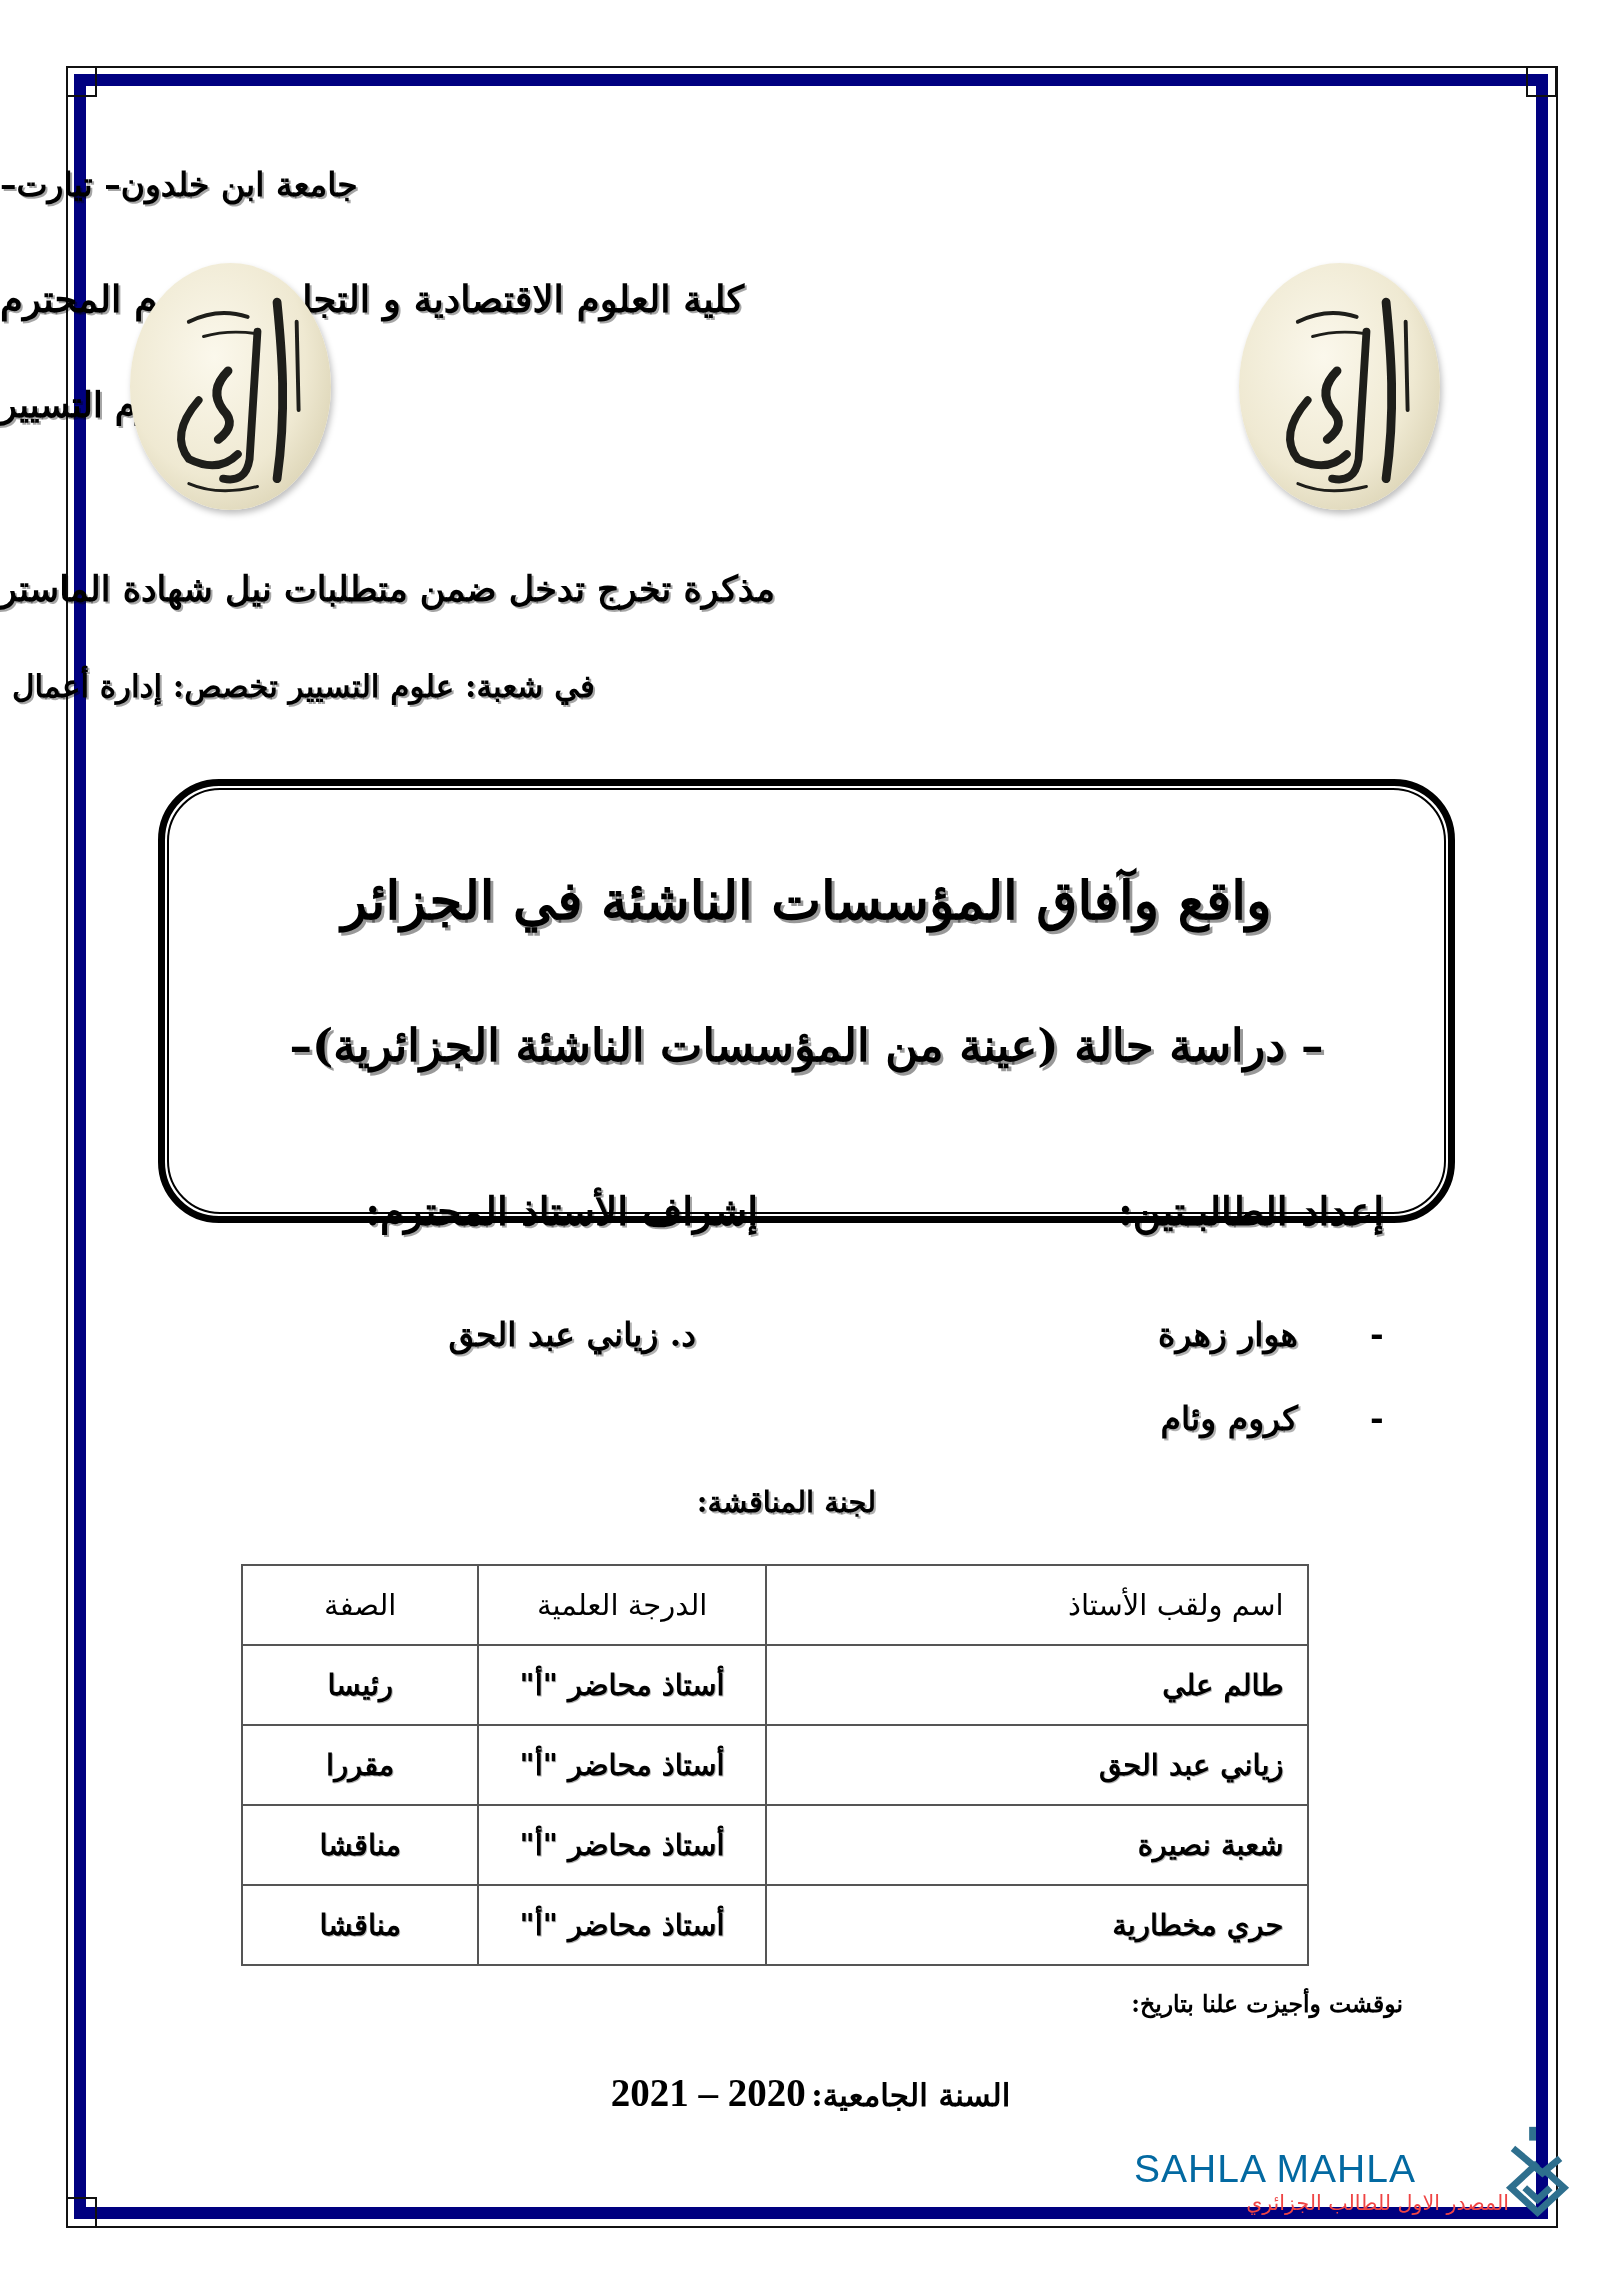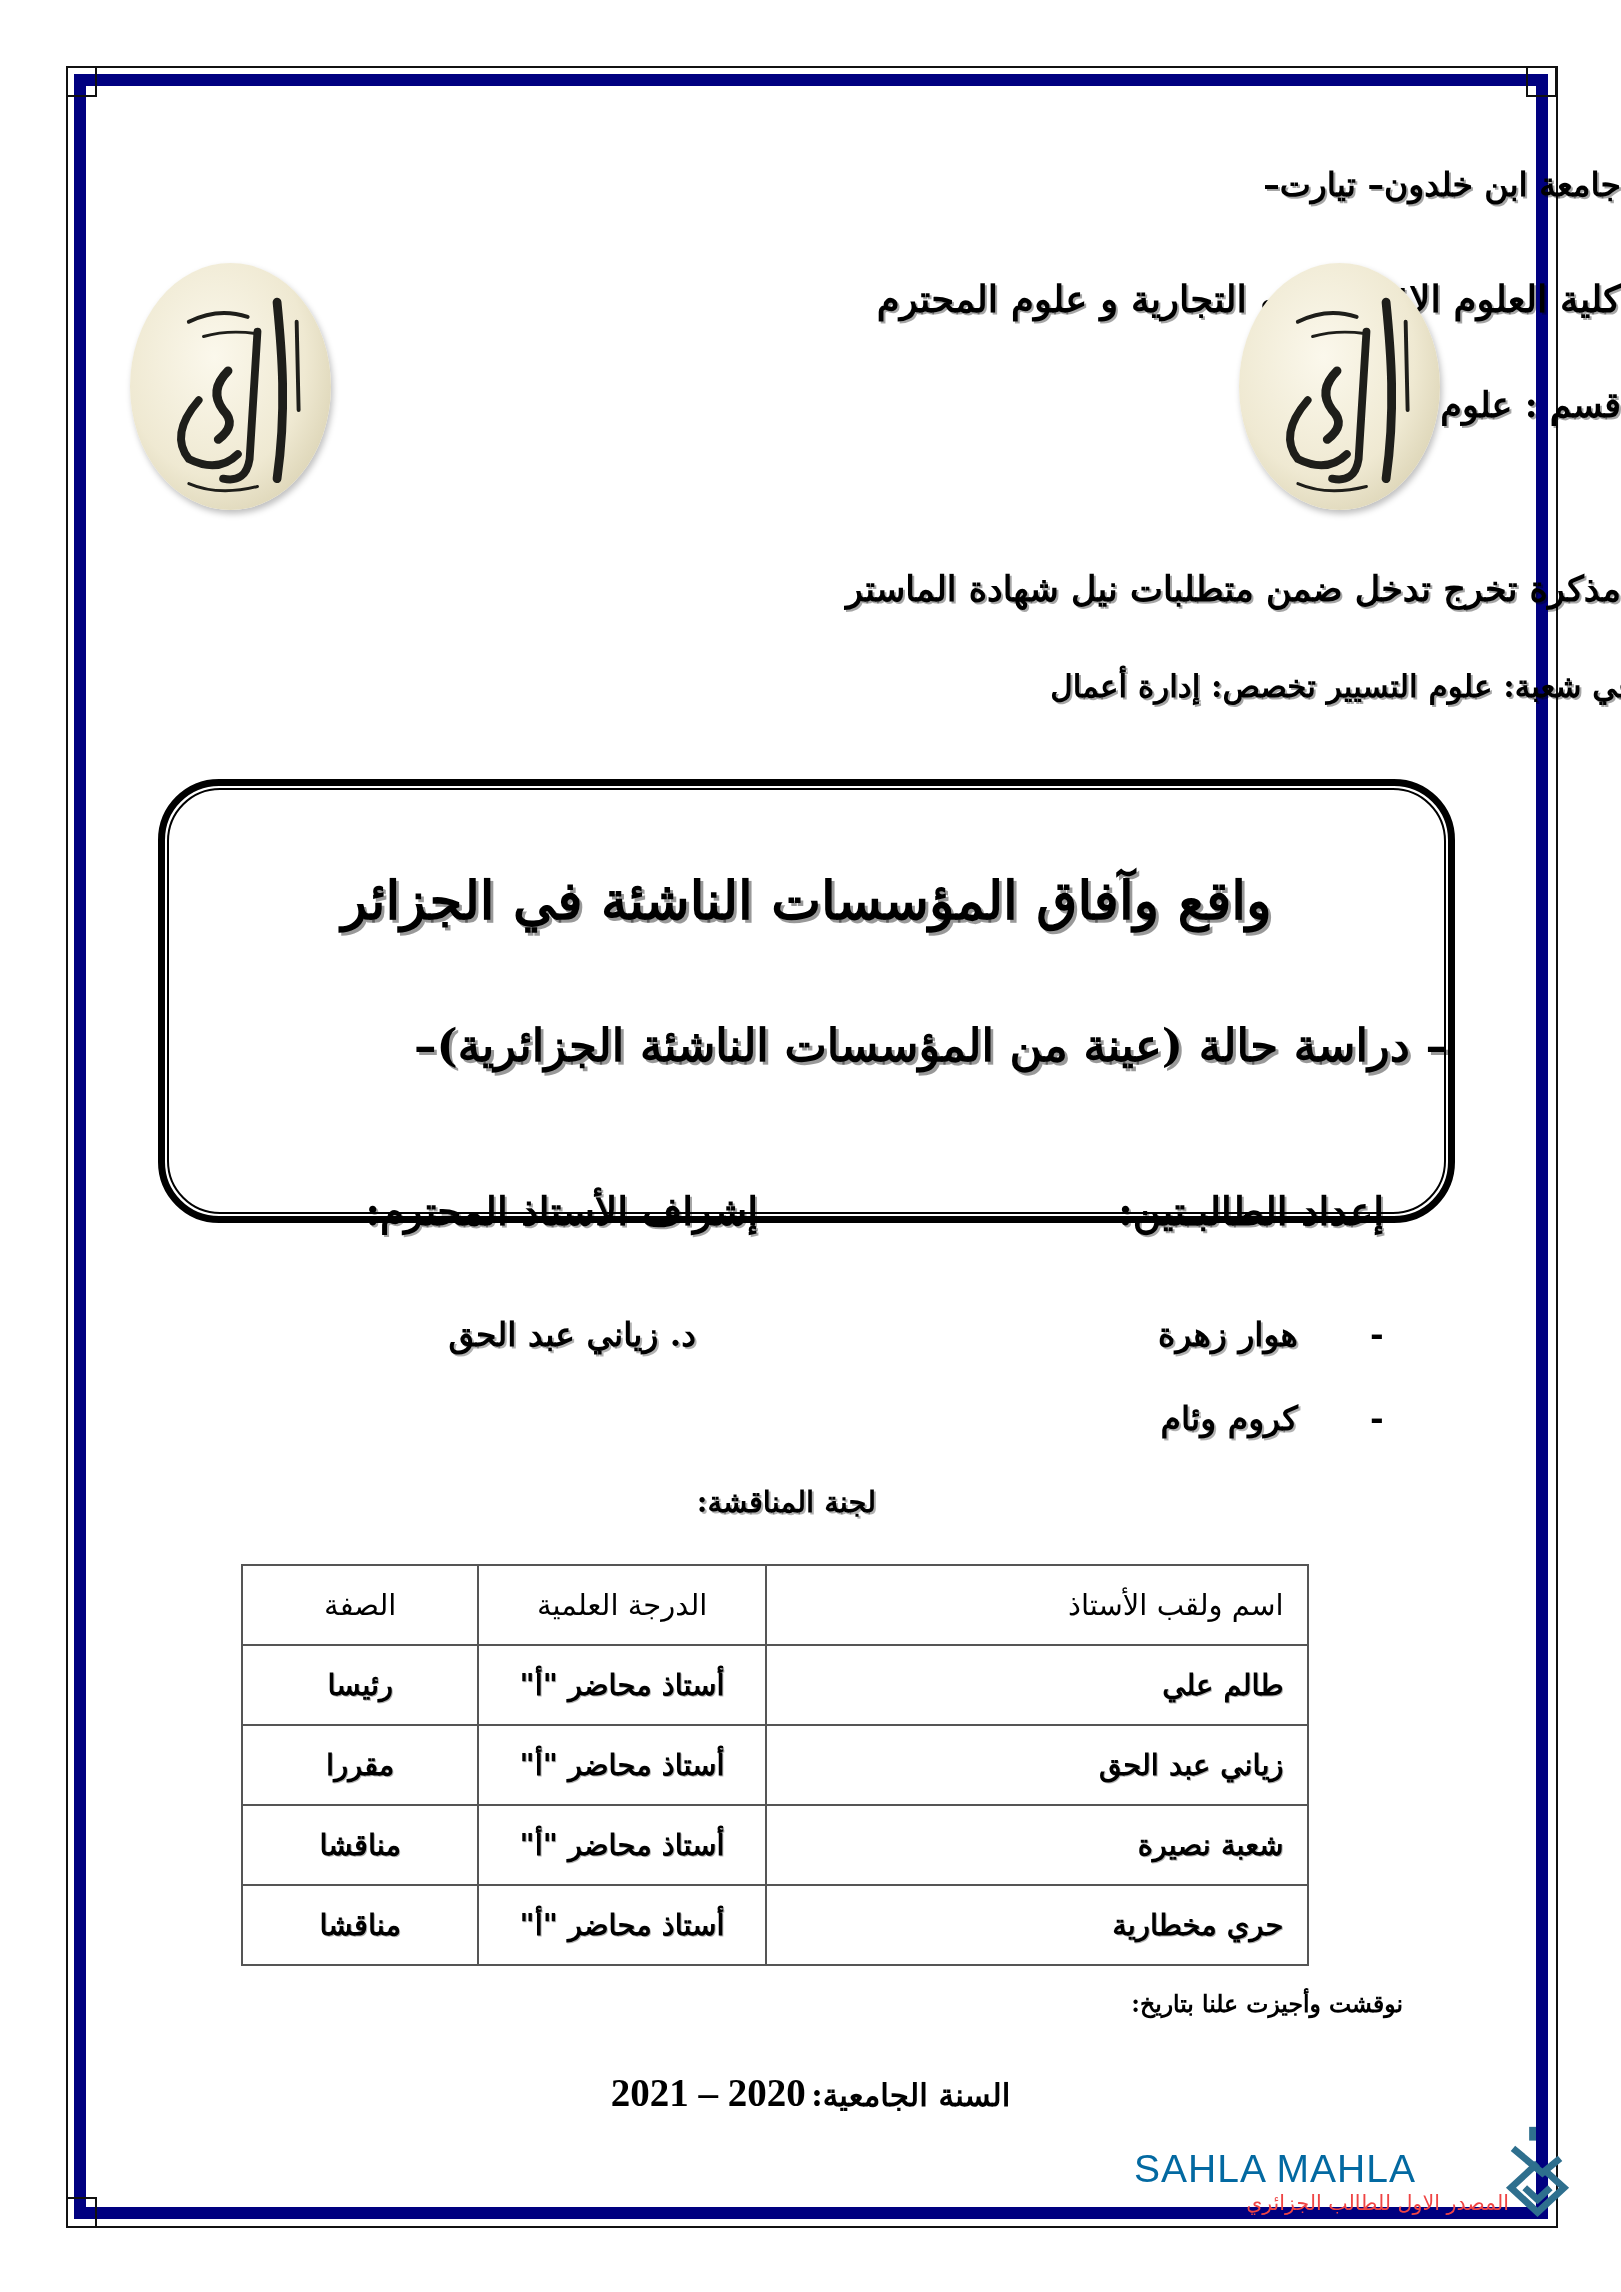--- a/index.html
+++ b/index.html
@@ -9,21 +9,21 @@
     color: #000;
   }
 
   
   .frame-line { position: absolute; border: 2.9px solid #111; box-sizing: border-box; }
   .frame-band { position: absolute; border: 12.7px solid #000080; box-sizing: border-box; }
   .corner-box { position: absolute; border: 2.9px solid #111; box-sizing: border-box; width: 31px; height: 31px; background: transparent; }
 
   
   .line {
-    position: absolute; left: 0; width: 1621px; text-align: right;
+    position: absolute; left: 0; width: 1621px; text-align: left;
     direction: rtl; font-weight: bold; white-space: nowrap;
     text-shadow: 2px 2px 0 rgba(0,0,0,0.35);
   }
   .l-univ   { top: 165px; font-size: 33px; }
   .l-fac    { top: 277px; font-size: 37px; }
   .l-dept   { top: 384px; font-size: 35px; }
   .l-memo   { top: 568px; font-size: 35px; }
   .l-branch { top: 668px; font-size: 31px; padding-left: 12px; }
 
   
@@ -45,21 +45,21 @@
   .title-box-inner {
     position: absolute; left: 2px; top: 2px; right: 2px; bottom: 2px;
     border: 2.9px solid #000; border-radius: 53px;
   }
   .title-main {
     position: absolute; left: 0; right: 0; top: 83px; text-align: center;
     direction: rtl; font-size: 53px; font-weight: bold; white-space: nowrap;
     text-shadow: 2.9px 2.9px 0 rgba(0,0,0,0.4);
   }
   .title-sub {
-    position: absolute; left: 0; right: 0; top: 233px; 
+    position: absolute; left: 0; right: 0; top: 233px; text-align: center;
     direction: rtl; font-size: 45px; font-weight: bold; white-space: nowrap;
     text-shadow: 2.9px 2.9px 0 rgba(0,0,0,0.4);
   }
 
   
   .hdr { position: absolute; direction: rtl; font-size: 39px; font-weight: bold; white-space: nowrap; text-shadow: 2px 2px 0 rgba(0,0,0,0.35); }
   .hdr-students   { right: 237px; top: 1188px; }
   .hdr-supervisor { right: 863px; top: 1188px; }
 
   .person { position: absolute; direction: rtl; font-size: 33px; font-weight: bold; white-space: nowrap; text-shadow: 2px 2px 0 rgba(0,0,0,0.3); }

